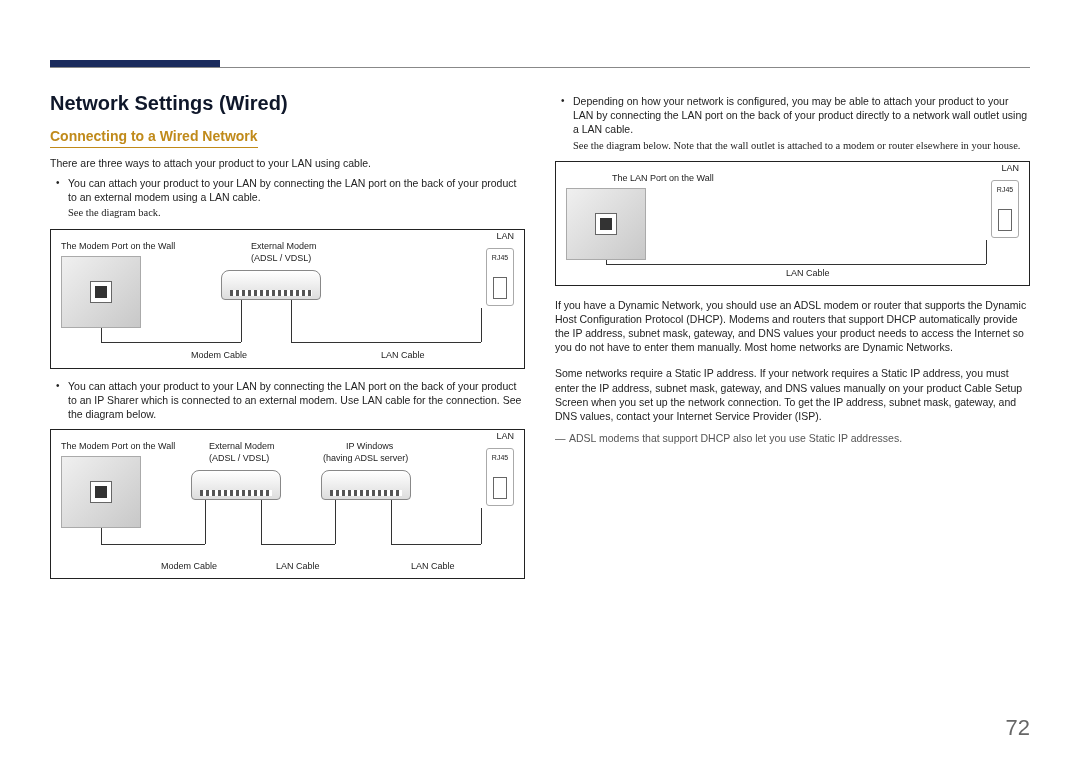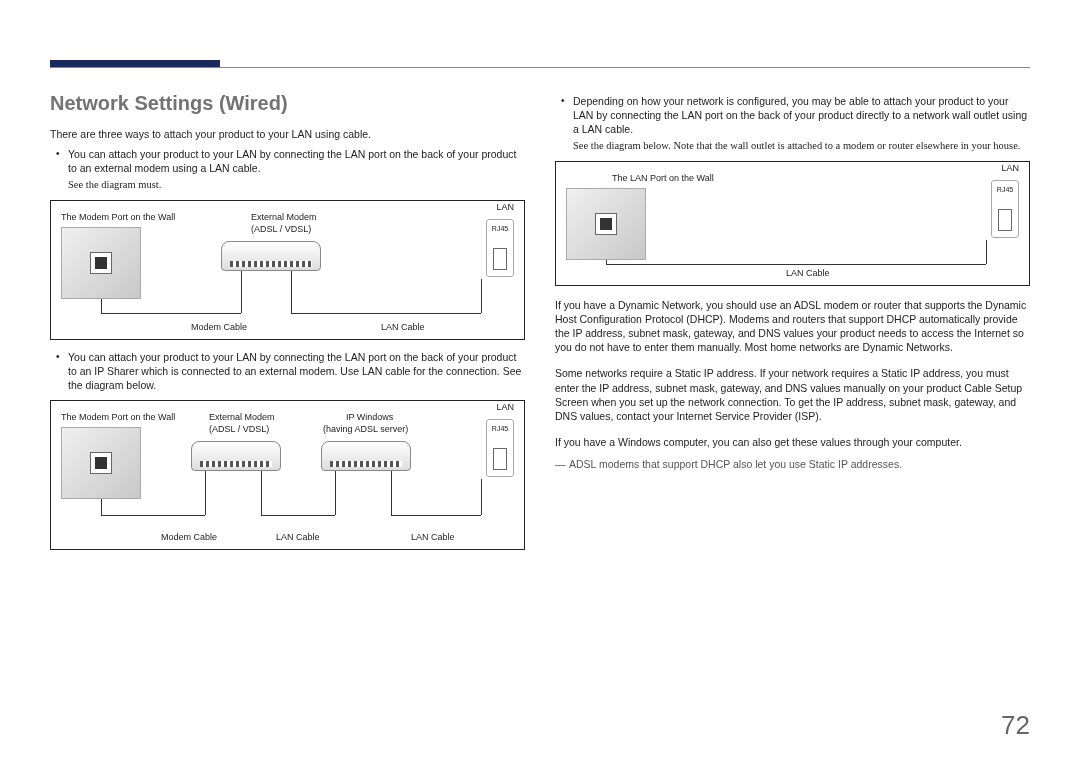--- a/index.html
+++ b/index.html
@@ -33,21 +33,21 @@
     right: 0;
     top: 7px;
     border-top: 1px solid #888;
   }
   .columns {
     display: flex;
     gap: 30px;
     margin-top: 50px;
   }
   .col { flex: 1; font-size: 10.5px; line-height: 1.35; }
-  h1 { font-size: 20px; font-weight: bold; color: #737373; margin-bottom: 10px; }
+  h1 { font-size: 20px; font-weight: bold; color: #0f172a; margin-bottom: 10px; }
   h2.subhead {
     display: inline-block;
     color: #c08a1a;
     font-size: 14px;
     font-weight: bold;
     border-bottom: 1.5px solid #c08a1a;
     padding-bottom: 1px;
     margin-bottom: 8px;
   }
   .intro { margin-bottom: 6px; }
@@ -122,43 +122,44 @@
     background:#fff;
   }
   .cable { position:absolute; background:#333; }
   .bigpara { margin-bottom: 8px; margin-top: 12px; }
   .dashitem { position: relative; padding-left: 14px; margin-bottom: 4px; color:#555; font-size:10.5px; }
   .dashitem::before { content:"―"; position:absolute; left:0; top:0; }
   .pagenum {
     position: absolute;
     right: 50px;
     bottom: 22px;
-    font-size: 26px;
+    font-size: 22px;
     color: #666;
     font-weight: 300;
   }
 </style>
 </head>
 <body>
 
 <div class="topbar">
   <div class="accent"></div>
   <div class="rule"></div>
 </div>
 
 <div class="columns">
 
   <div class="col">
     <h1>Network Settings (Wired)</h1>
+    <h2 class="subhead">Connecting to a Wired Network</h2>
     <p class="intro">There are three ways to attach your product to your LAN using cable.</p>
 
     <ul class="bullets">
       <li>
         <span>You can attach your product to your LAN by connecting the LAN port on the back of your product to an external modem using a LAN cable.</span>
-        <div class="sub">See the diagram must.</div>
+        <div class="sub">See the diagram back.</div>
       </li>
     </ul>
 
     
     <div class="diagram" style="height:140px;">
       <div class="label" style="left:10px;top:10px;">The Modem Port on the Wall</div>
       <div class="wallplate" style="left:10px;top:26px;">
           <div class="port"></div>
         </div>
       <div class="label" style="left:200px;top:10px;">External Modem</div>
@@ -238,19 +239,18 @@
         <div class="plug"></div>
       </div>
       <div class="cable" style="left:50px;top:98px;width:1px;height:4px;"></div>
       <div class="cable" style="left:50px;top:102px;width:380px;height:1px;"></div>
       <div class="cable" style="left:430px;top:78px;width:1px;height:24px;"></div>
       <div class="label" style="left:230px;bottom:6px;">LAN Cable</div>
     </div>
 
     <p class="bigpara">If you have a Dynamic Network, you should use an ADSL modem or router that supports the Dynamic Host Configuration Protocol (DHCP). Modems and routers that support DHCP automatically provide the IP address, subnet mask, gateway, and DNS values your product needs to access the Internet so you do not have to enter them manually. Most home networks are Dynamic Networks.</p>
     <p class="bigpara">Some networks require a Static IP address. If your network requires a Static IP address, you must enter the IP address, subnet mask, gateway, and DNS values manually on your product Cable Setup Screen when you set up the network connection. To get the IP address, subnet mask, gateway, and DNS values, contact your Internet Service Provider (ISP).</p>
-    <p class="bigpara">If you have a Windows computer, you can also get these values through your computer.</p>
     <div class="dashitem">ADSL modems that support DHCP also let you use Static IP addresses.</div>
   </div>
 
 </div>
 
 <div class="pagenum">72</div>
 
 </body></html>

